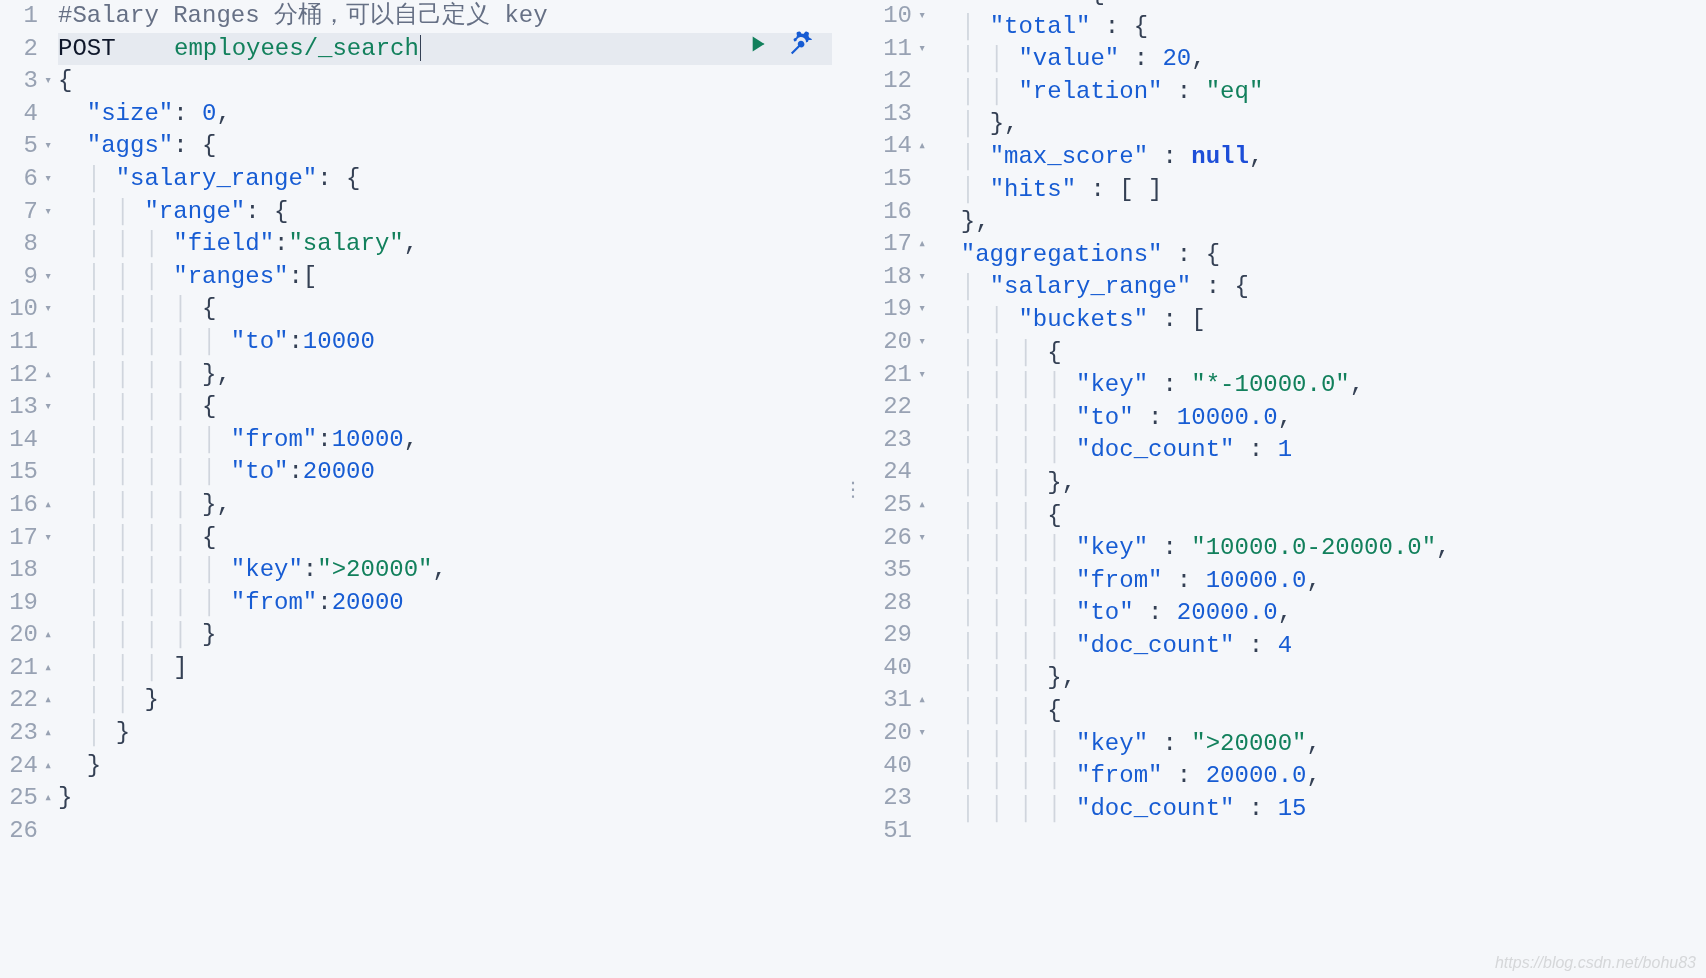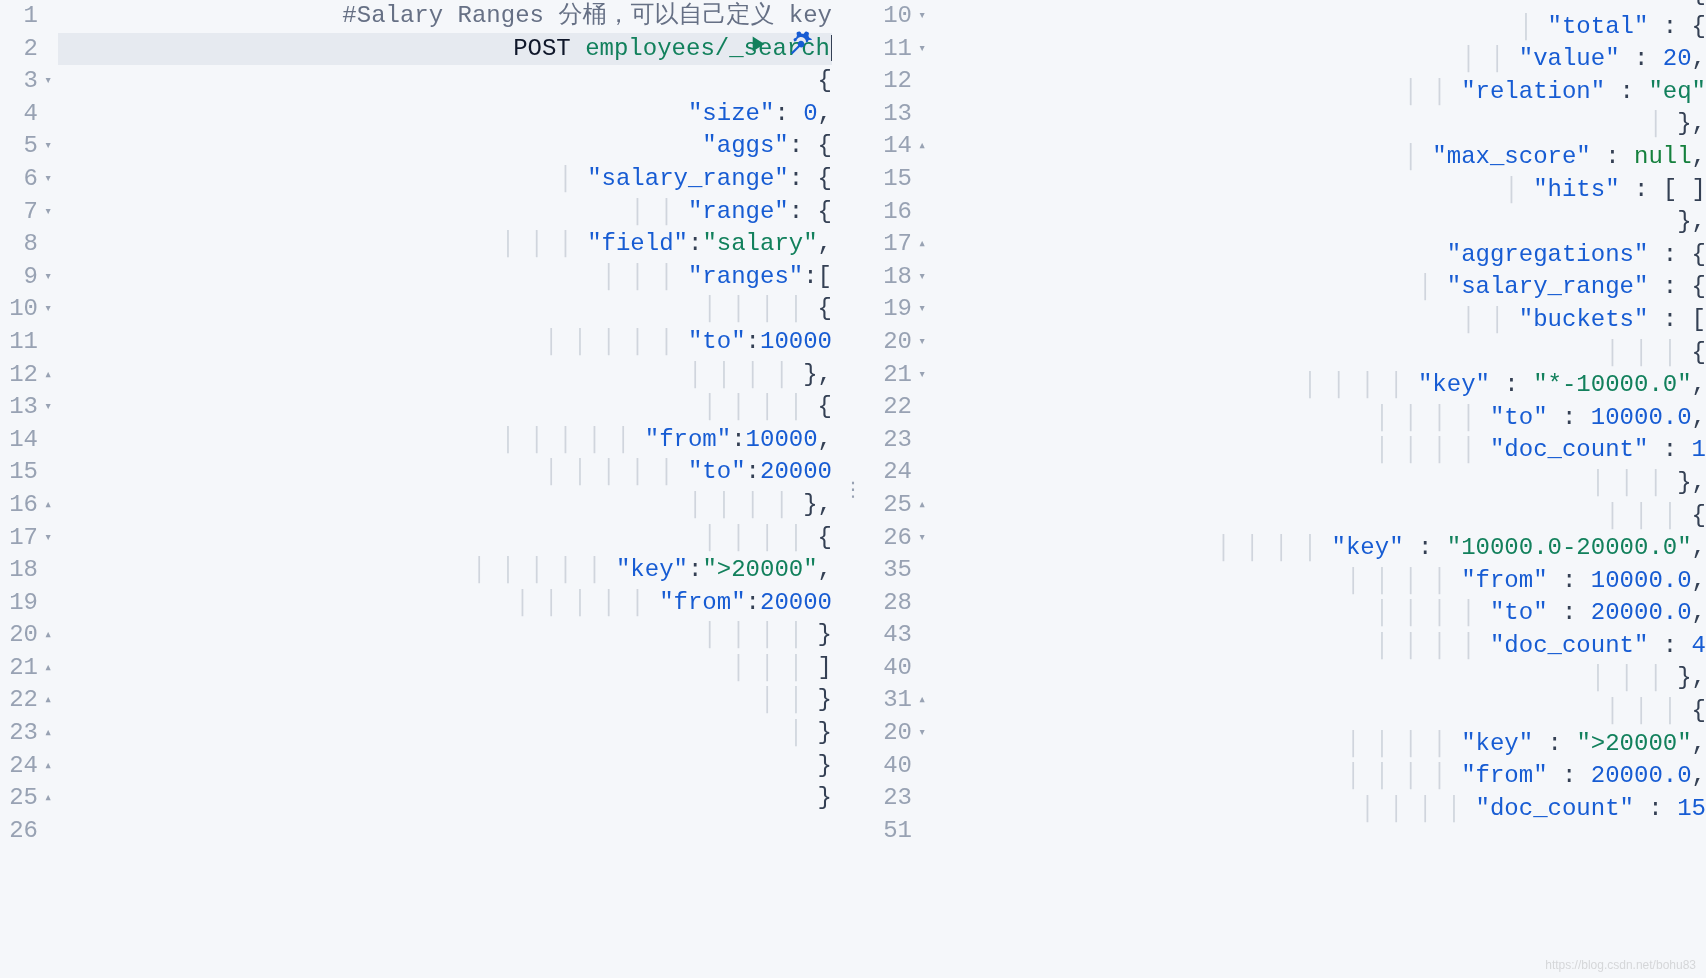--- a/index.html
+++ b/index.html
@@ -58,40 +58,39 @@
     font-size: 13px;
     color: #98a2b3;
     width: 12px;
     display: inline-block;
   }
   .ln { min-width: 30px; text-align: right; display: inline-block; }
 
   .code {
     flex: 1;
     position: relative;
-    text-align: right;
   }
   .code-row {
     height: 32.6px;
     line-height: 32.6px;
     white-space: pre;
     color: #344054;
     position: relative;
   }
   .code-row.active {
     background: #e6eaf0;
   }
   .tok-comment { color: #667085; }
   .tok-method  { color: #0f172a; }
-  .tok-path    { color: #12805c; }
+  .tok-path    { color: #12805c; margin-left: 44px; }
   .tok-key     { color: #175cd3; }
   .tok-str     { color: #12805c; }
   .tok-num     { color: #175cd3; }
   .tok-punc    { color: #344054; }
-  .tok-null    { color: #15803d; }
+  .tok-null    { color: #1d4ed8; font-weight: bold; }
 
   .indent-guide { color: #d0d5dd; }
 
   .run-icons {
     position: absolute;
     right: 18px;
     top: 0;
     height: 32.6px;
     display: flex;
     align-items: center;
@@ -107,23 +106,24 @@
     display: inline-block;
     width: 1px;
     height: 26px;
     background: #344054;
     vertical-align: middle;
     margin-left: 1px;
   }
   .watermark {
     position: absolute;
     bottom: 6px; right: 10px;
-    font-size: 12px;
+    font-size: 16px;
     color: rgba(120,120,120,0.25);
     font-family: sans-serif;
+    font-style: italic;
   }
 </style>
 </head>
 <body>
 
 <div class="pane-container">
   <div class="pane pane-left">
     <div class="editor">
       <div class="gutter" id="gutter-left">
           <div class="gutter-row">
@@ -341,21 +341,21 @@
           </div>
           <div class="gutter-row">
             <span class="ln">35</span>
             <span class="fold"></span>
           </div>
           <div class="gutter-row">
             <span class="ln">28</span>
             <span class="fold"></span>
           </div>
           <div class="gutter-row">
-            <span class="ln">43</span>
+            <span class="ln">29</span>
             <span class="fold"></span>
           </div>
           <div class="gutter-row">
             <span class="ln">40</span>
             <span class="fold"></span>
           </div>
           <div class="gutter-row">
             <span class="ln">31</span>
             <span class="fold">▴</span>
           </div>

